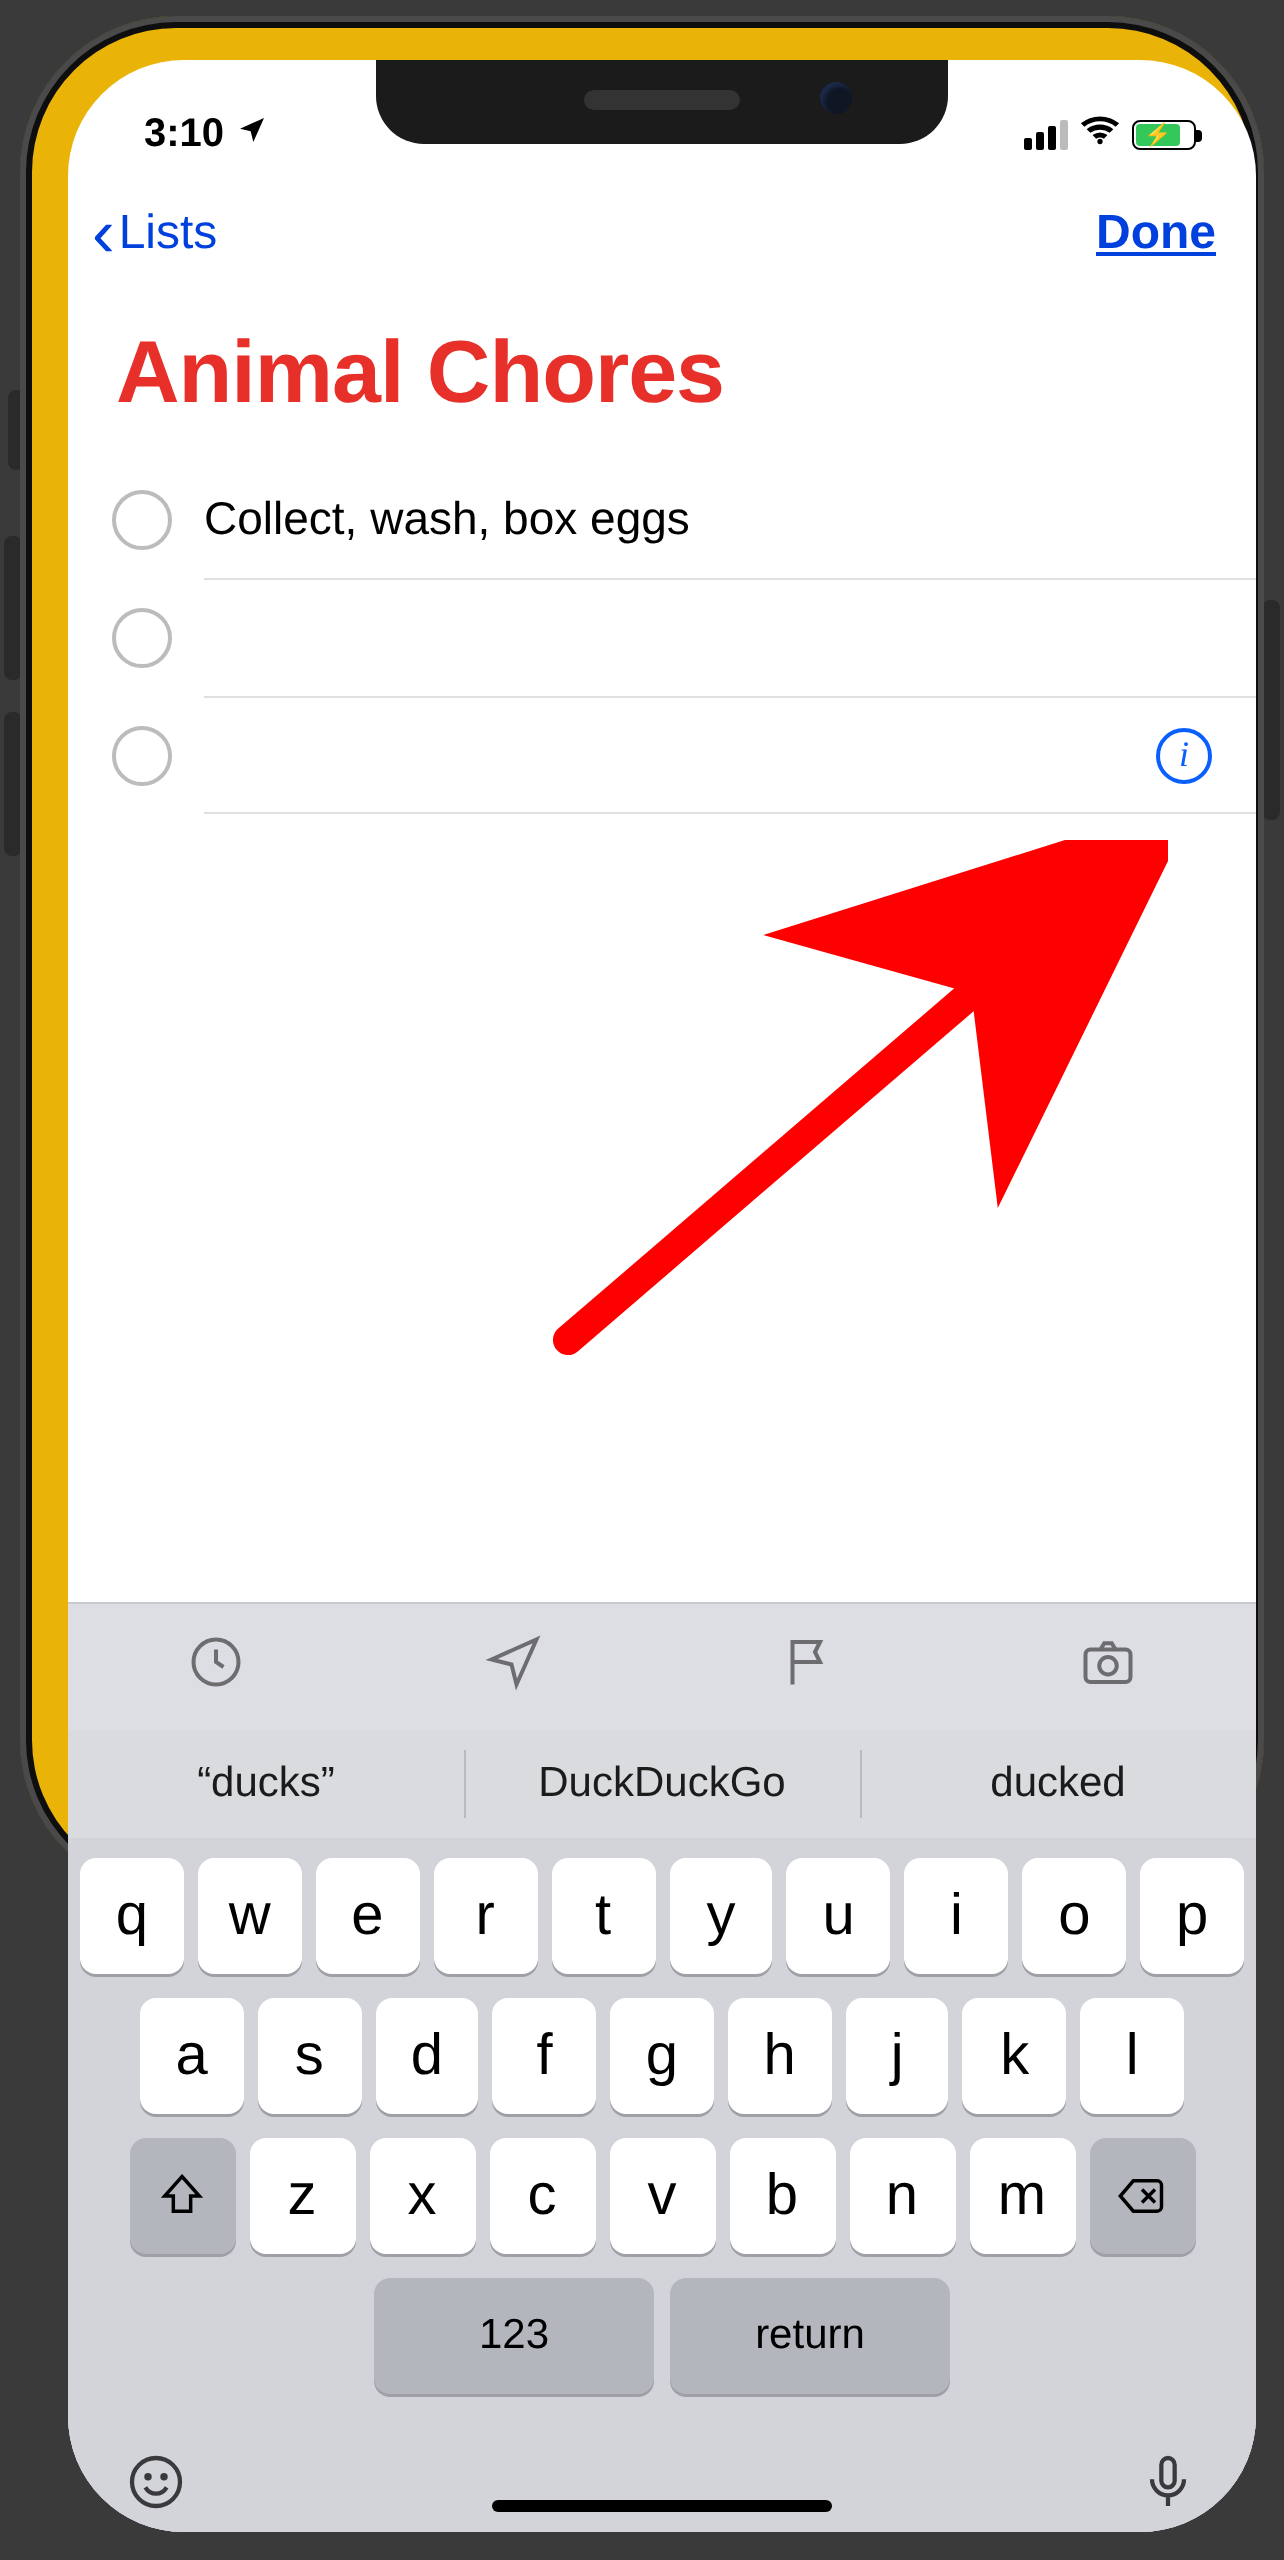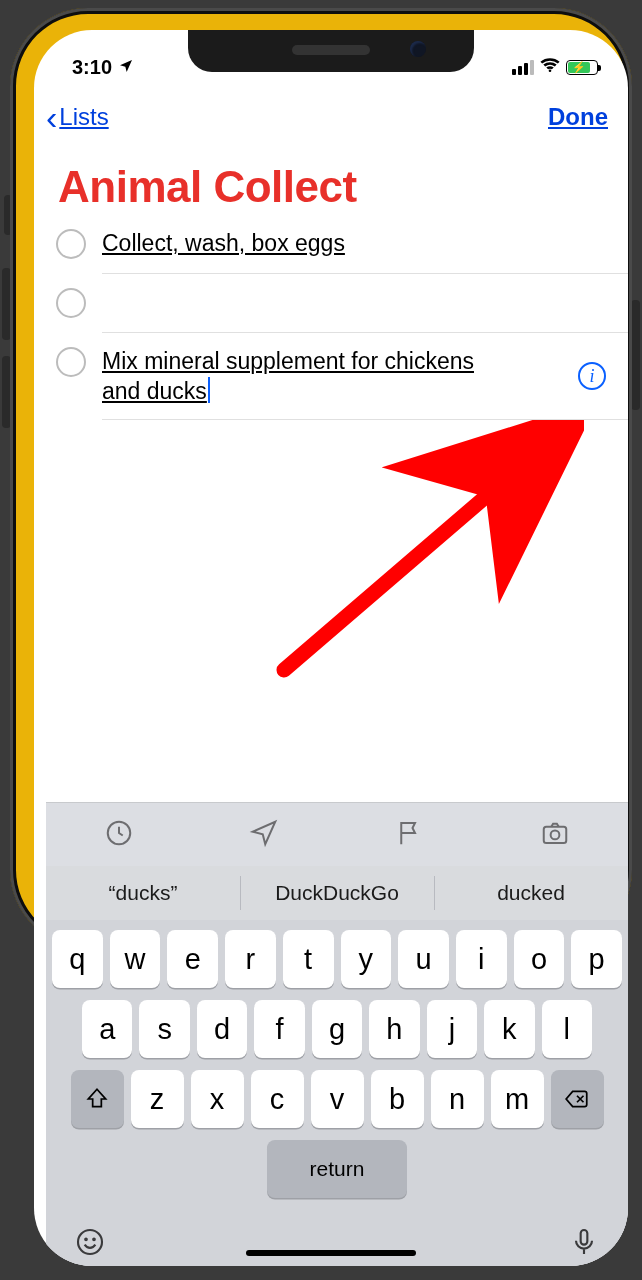--- a/index.html
+++ b/index.html
@@ -99,31 +99,31 @@
   
   .navbar {
     position: absolute;
     top: 56px; left:0; right:0;
     height: 62px;
     display: flex; align-items: center; justify-content: space-between;
     padding: 0 20px 0 12px;
   }
   .back { display:flex; align-items:center; color:#0040dd; font-size:24px; }
   .back .chev { font-size:34px; font-weight:300; line-height:0; margin-right:2px; }
-  .back .label { text-decoration: underline; }
+  .back .label { }
   .done { color:#0040dd; font-size:24px; font-weight:700; text-decoration: underline; }
   
   .list-title {
     position:absolute; top:132px; left:24px;
     font-size:44px; font-weight:800; color:#e8302a;
     letter-spacing:-0.5px;
   }
   
   .tasks {
-    position:absolute; top:184px; left:0; right:0;text-decoration:underline;
+    position:absolute; top:200px; left:0; right:0;
   }
   .task {
     display:flex; align-items:flex-start;
     padding: 14px 18px 14px 22px;
     position: relative;
   }
   .task + .task::before {
     content:""; position:absolute; top:0; left:68px; right:0;
     height:1px; background:#e0e0e0;
   }
@@ -151,21 +151,21 @@
   
   .arrow {
     position:absolute;
     left:230px; top:390px;
     width:320px; height:260px;
     pointer-events:none;
     z-index:30;
   }
   
   .kb-area {
-    position:absolute; left:12px; right:0; bottom:0;
+    position:absolute; left:0; right:0; bottom:0;
     background:#d2d4d9;
   }
   .toolbar {
     height:64px; display:flex; justify-content:space-around; align-items:center;
     border-top:1px solid #c8cacd;
     background: #dcdee3;
   }
   .toolbar .ticon { width:30px; height:30px; stroke:#6d6d70; fill:none; stroke-width:1.6; }
   .suggest {
     height:54px; display:flex;
@@ -252,33 +252,32 @@
     </div>
 
     <div class="navbar">
       <div class="back">
         <span class="chev">‹</span>
         <span class="label">Lists</span>
       </div>
       <div class="done">Done</div>
     </div>
 
-    <div class="list-title">Animal Collect</div>
+    <div class="list-title">Animal Chores</div>
 
     <div class="tasks">
       <div class="task">
         <div class="radio"></div>
         <div class="task-text">Collect, wash, box eggs</div>
       </div>
       <div class="task">
         <div class="radio"></div>
       </div>
       <div class="task">
         <div class="radio"></div>
-        <div class="task-text"><span>Mix mineral supplement for chickens and ducks</span><span class="cursor"></span></div>
         <div class="info-btn">i</div>
       </div>
     </div>
 
     <svg class="arrow" viewBox="0 0 320 260">
       <defs>
         <marker id="ah" markerWidth="14" markerHeight="14" refX="10" refY="6" orient="auto">
           <path d="M0,0 L14,6 L0,12 L4,6 Z" fill="#ff0000"></path>
         </marker>
       </defs>
@@ -356,20 +355,21 @@
           <div class="key">n</div>
           <div class="key">m</div>
           <div class="key fn">
             <svg viewBox="0 0 24 24" fill="none" stroke="#000" stroke-width="1.6">
                 <path d="M8 5h11a2 2 0 012 2v10a2 2 0 01-2 2H8l-6-7 6-7z"></path>
                 <path d="M12 9l6 6M18 9l-6 6"></path>
               </svg>
           </div>
         </div>
         <div class="krow row4">
+          <div class="key wide123">123</div>
           <div class="key return">return</div>
         </div>
       </div>
 
       <div class="kb-bottom">
         <div>
           <svg viewBox="0 0 24 24">
               <circle cx="12" cy="12" r="9"></circle>
               <circle cx="9" cy="10" r="0.6" fill="#3a3a3c"></circle>
               <circle cx="15" cy="10" r="0.6" fill="#3a3a3c"></circle>

